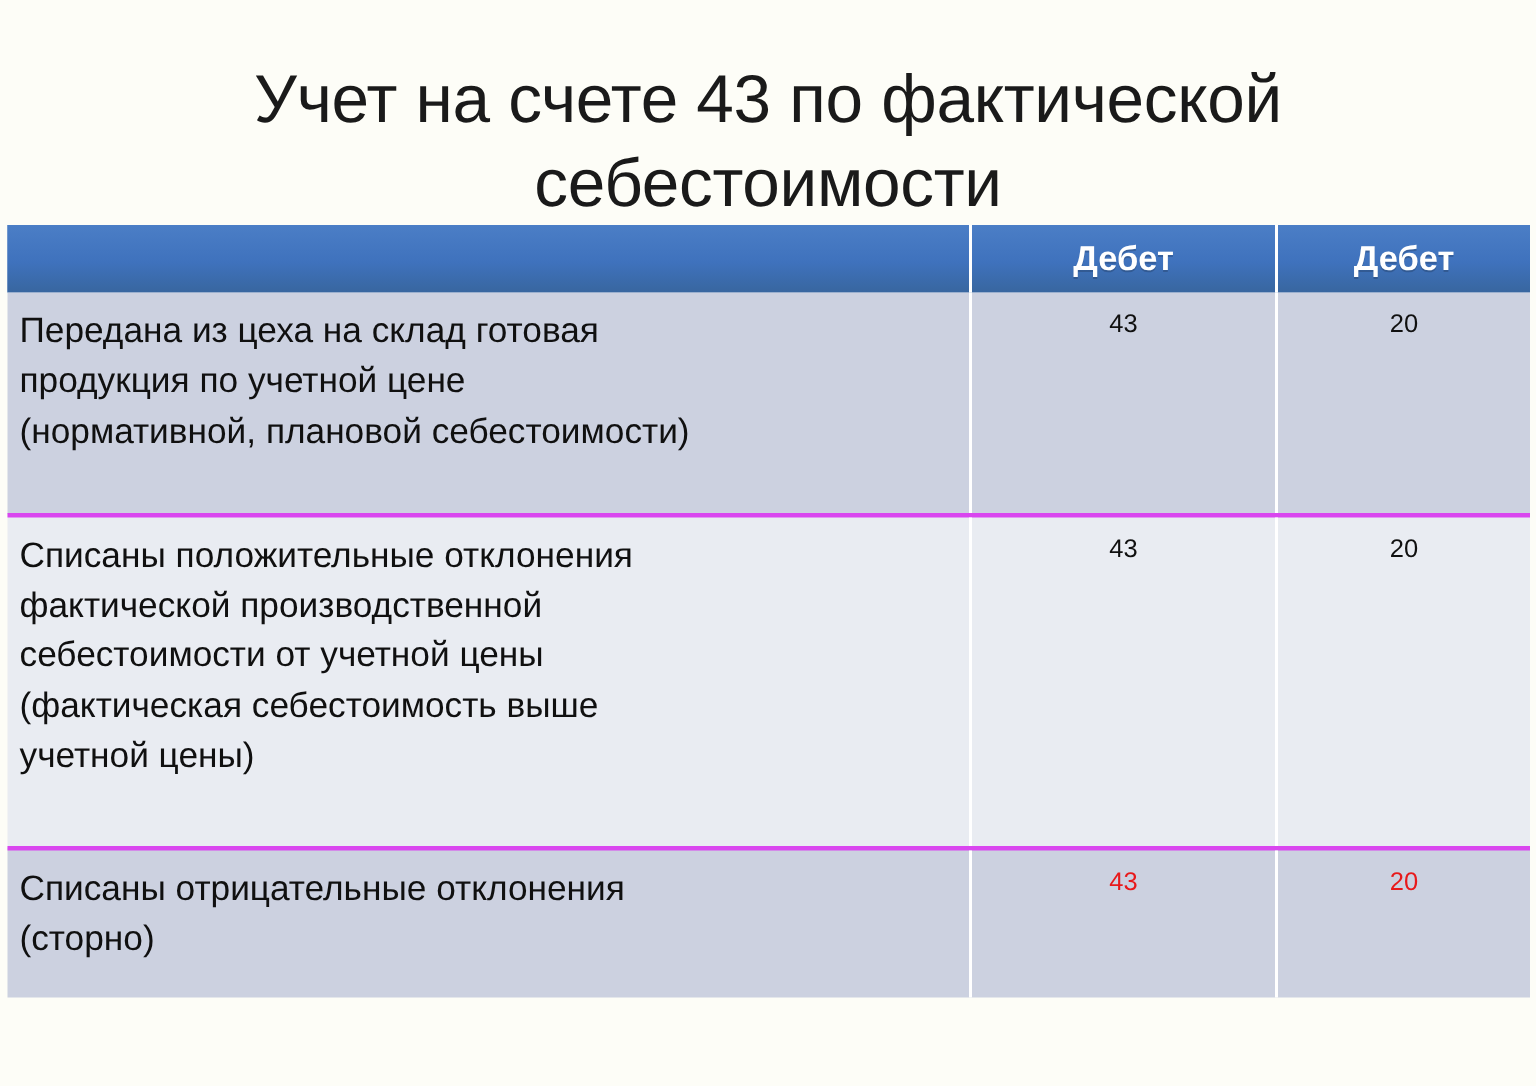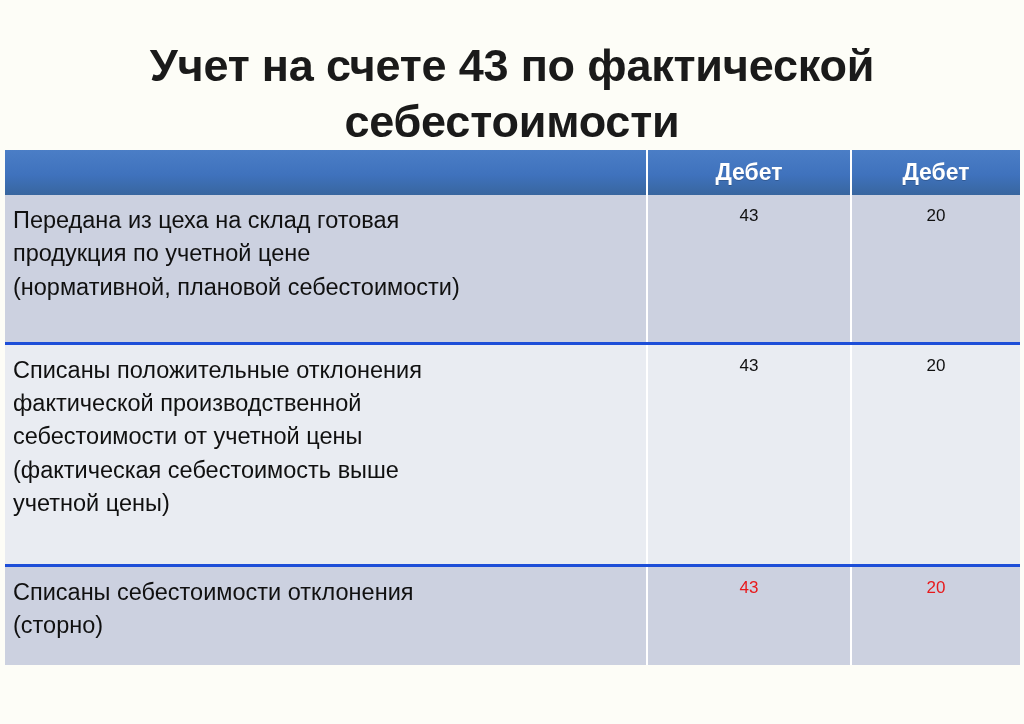--- a/index.html
+++ b/index.html
@@ -18,21 +18,21 @@
 
   
   .slide-title {
     width: 100%;
     box-sizing: border-box;
     padding: 8px 40px 0 40px;
     text-align: center;
     color: #1a1a1a;
     font-size: 45px;
     line-height: 1.25;
-    font-weight: 700;
+    font-weight: 400;
     letter-spacing: -0.2px;
     white-space: pre-line;
   }
 
   
   .table-wrap {
     position: absolute;
     left: 5px;
     top: 150px;
     width: 1015px;
@@ -77,21 +77,21 @@
     padding: 9px 10px 14px 10px;
     border-right: 2px solid #ffffff;
     box-sizing: border-box;
     color: #101010;
   }
   tbody td:last-child { border-right: none; }
 
   tr.band-dark  td { background: #ccd1e0; }
   tr.band-light td { background: #e9ecf2; }
 
-  tbody tr + tr td { border-top: 3px solid #1d4ed8; }
+  tbody tr + tr td { border-top: 3px solid #d946ef; }
 
   td.desc {
     text-align: left;
     line-height: 1.42;
     white-space: pre-line;
     font-size: 23.5px;
     padding-left: 8px;
   }
   td.num {
     text-align: center;
@@ -137,20 +137,20 @@
       <tr class="band-light r1">
         <td class="desc">Списаны  положительные отклонения
 фактической производственной
 себестоимости от учетной цены
 (фактическая себестоимость выше
 учетной цены)</td>
         <td class="num">43</td>
         <td class="num">20</td>
       </tr>
       <tr class="band-dark r2">
-        <td class="desc">Списаны себестоимости отклонения
+        <td class="desc">Списаны отрицательные отклонения
 (сторно)</td>
         <td class="num accent">43</td>
         <td class="num accent">20</td>
       </tr>
     </tbody>
   </table>
 </div>
 
 </body></html>

